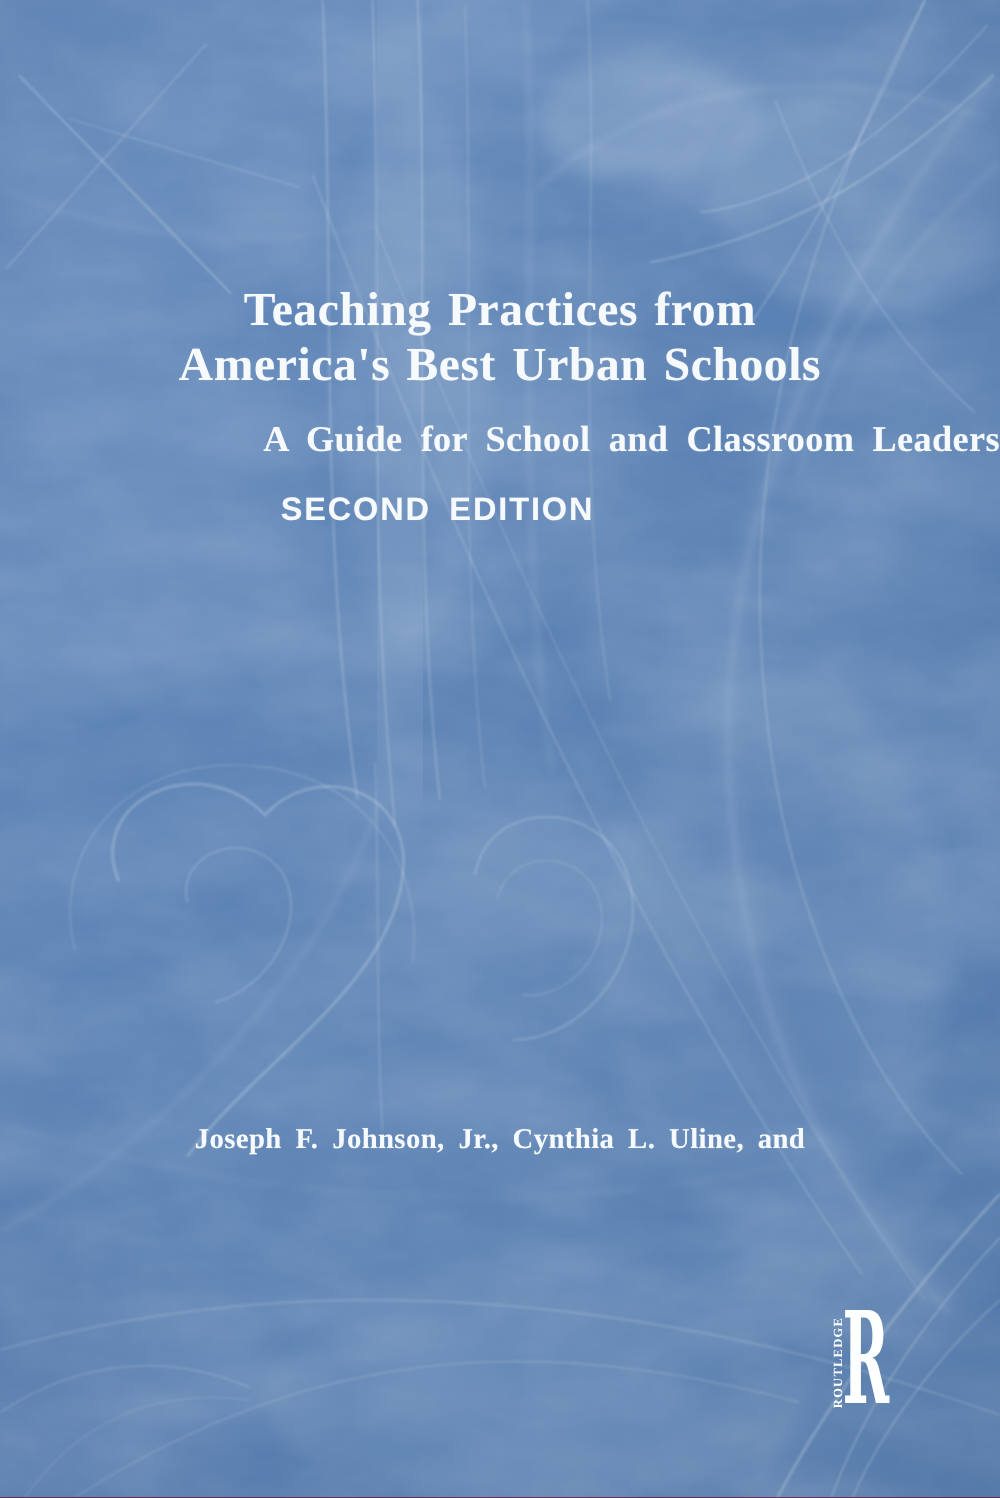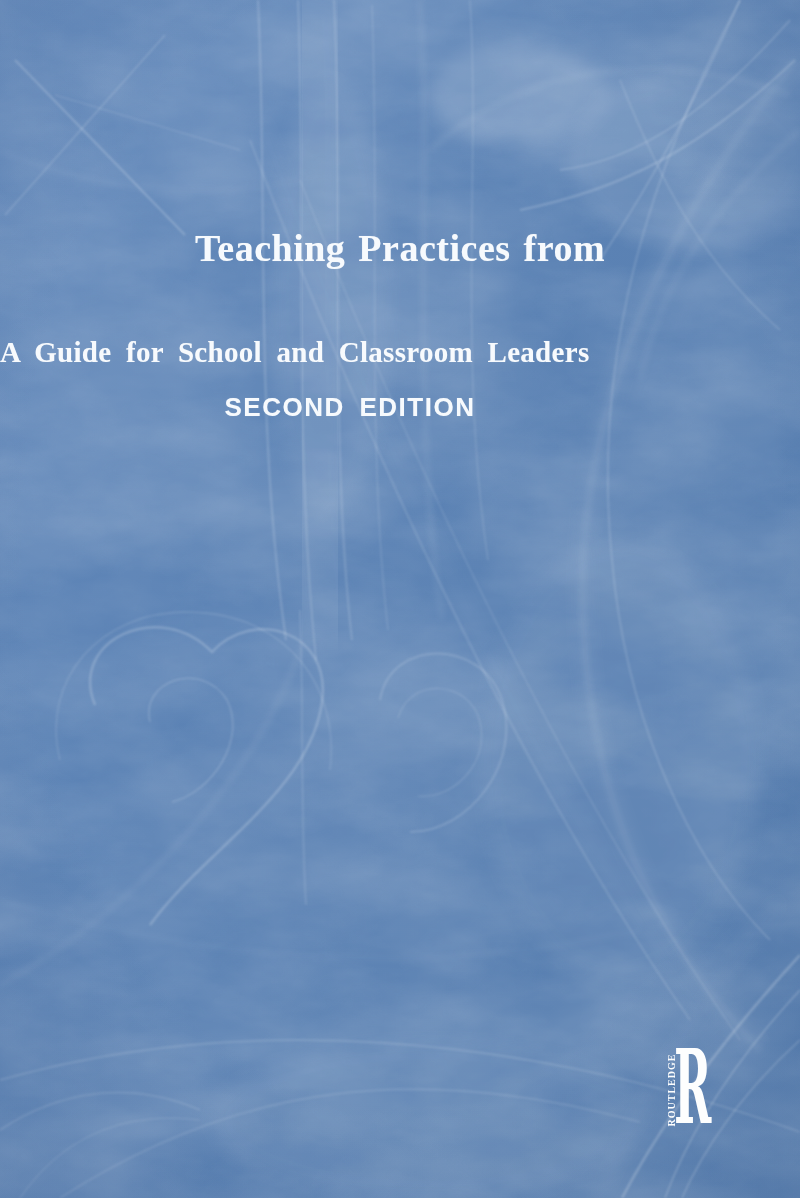--- a/index.html
+++ b/index.html
@@ -39,21 +39,21 @@
     letter-spacing: 0.5px;
     word-spacing: 3px;
     text-shadow: 0 0 1px rgba(255,255,255,0.35);
   }
   .subtitle {
     position: absolute;
     left: 0;
     top: 335px;
     width: 800px;
     margin: 0;
-    text-align: left;
+    text-align: right;
     font-size: 29px;
     line-height: 34px;
     font-weight: bold;
     word-spacing: 7px;
     letter-spacing: 0.3px;
     text-shadow: 0 0 1px rgba(255,255,255,0.3);
   }
   .edition {
     position: absolute;
     left: 0;
@@ -212,28 +212,29 @@
       <path d="M20,1198 C60,1140 120,1110 200,1120" stroke-width="1.2" opacity="0.13" filter="url(#b1)"></path>
     </g>
 
     <rect x="0" y="0" width="800" height="1198" fill="url(#vignette)"></rect>
   </svg>
 
   <div class="text-layer">
 
     <h1 class="title">
       <span>Teaching Practices from</span><br>
+      <span>America's Best Urban Schools</span>
     </h1>
 
     <h2 class="subtitle">A Guide for School and Classroom Leaders</h2>
 
     <div class="edition">SECOND EDITION</div>
 
     <div class="authors">
-      <br>
+      <span>Joseph F. Johnson, Jr., Cynthia L. Uline, and</span><br>
     </div>
 
   </div>
 
   <div class="publisher-logo">
     <span class="logo-name">Routledge</span>
     <span class="logo-r">R</span>
   </div>
 
 </div>

